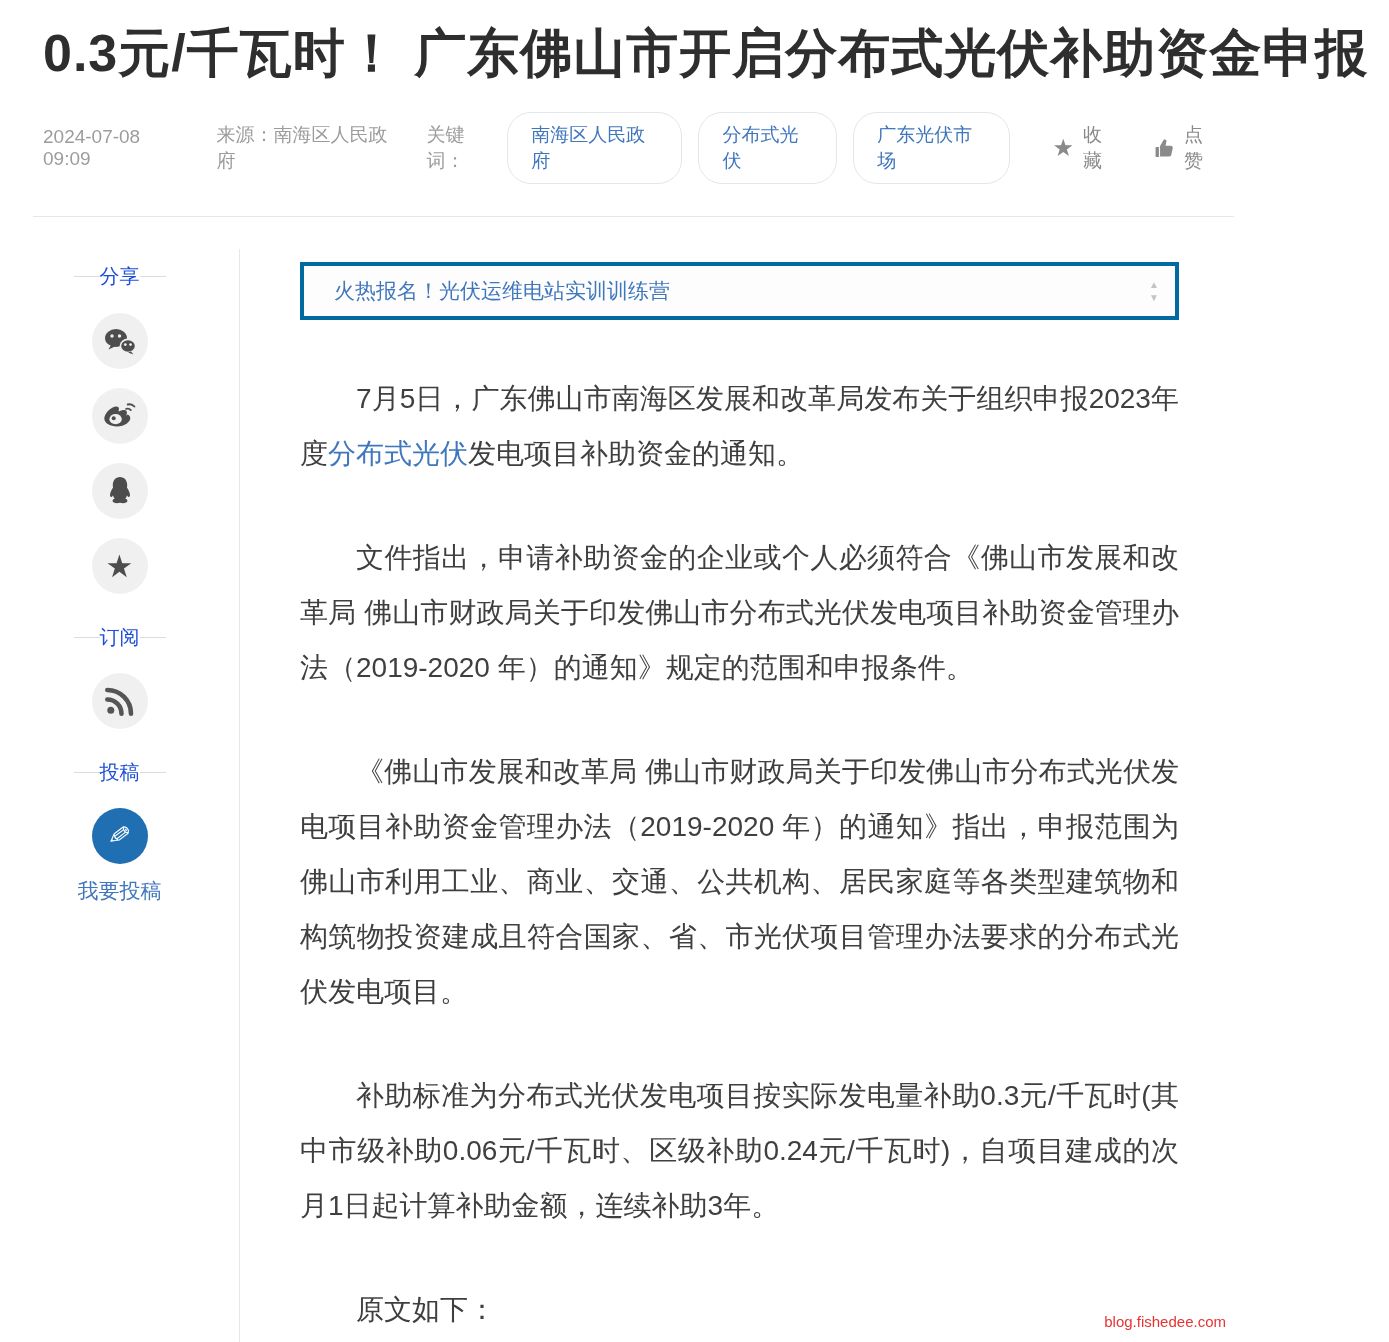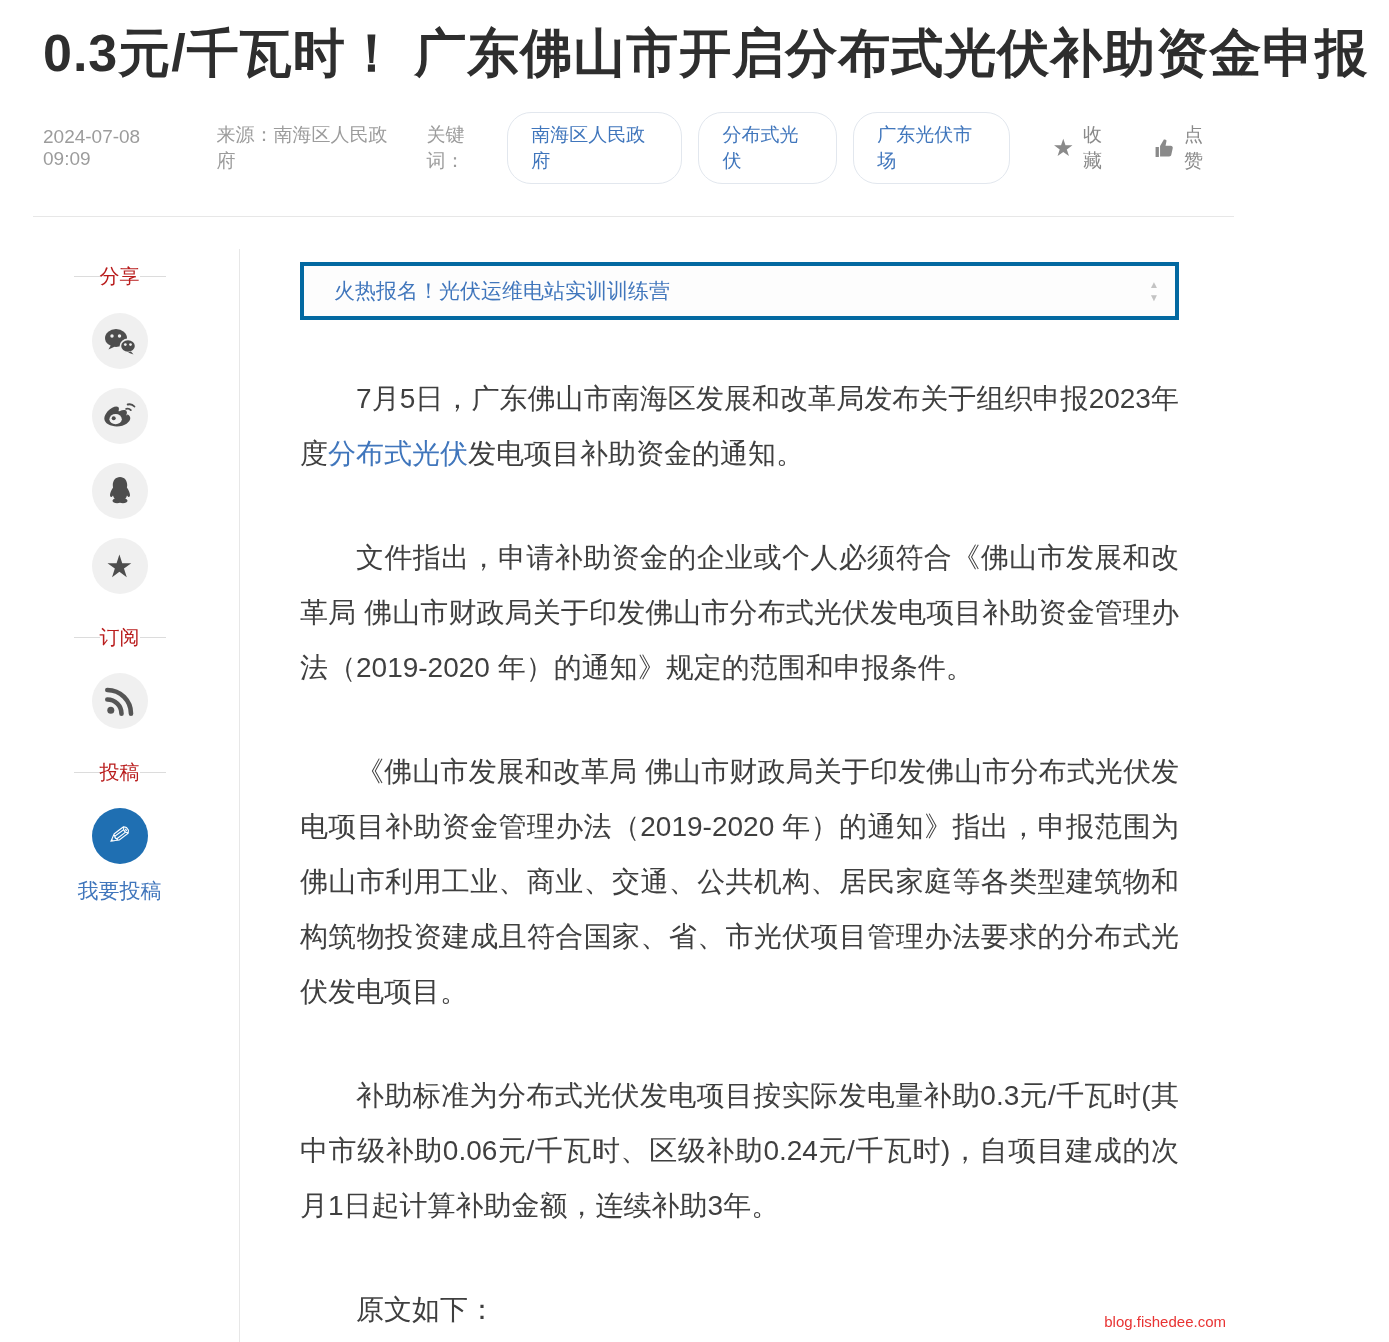--- a/index.html
+++ b/index.html
@@ -22,21 +22,21 @@
   .action.fav { margin-left:26px; }
   .action.like { margin-left:36px; }
   .star-glyph { font-size:24px; color:#8a8a8a; line-height:1; }
 
   .divider { height:1px; background:#e7e7e7; margin:32px 0 0 33px; }
 
   
   .body-wrap { display:flex; margin-top:32px; height:1117px; }
   aside.sidebar { width:240px; min-width:240px; border-right:1px solid #e7e7e7;
     display:flex; flex-direction:column; align-items:center; padding-top:14px; }
-  .side-label { display:flex; align-items:center; font-size:20px; color:#b91c1c; }
+  .side-label { display:flex; align-items:center; font-size:20px; color:#1d4ed8; }
   .side-label .dash { width:26px; height:1px; background:#dcdcdc; }
   .icon-circle { width:56px; height:56px; border-radius:50%; background:#f0f0f0;
     display:flex; align-items:center; justify-content:center; cursor:pointer; }
   .ic-share1 { margin-top:23px; }
   .ic-gap { margin-top:19px; }
   .lbl-sub { margin-top:30px; }
   .ic-rss { margin-top:22px; }
   .lbl-post { margin-top:30px; }
   .ic-pen { margin-top:22px; background:#1f6fb2; }
   .pen-glyph { color:#ffffff; font-size:27px; line-height:1; transform:scaleX(-1) rotate(-8deg); }

